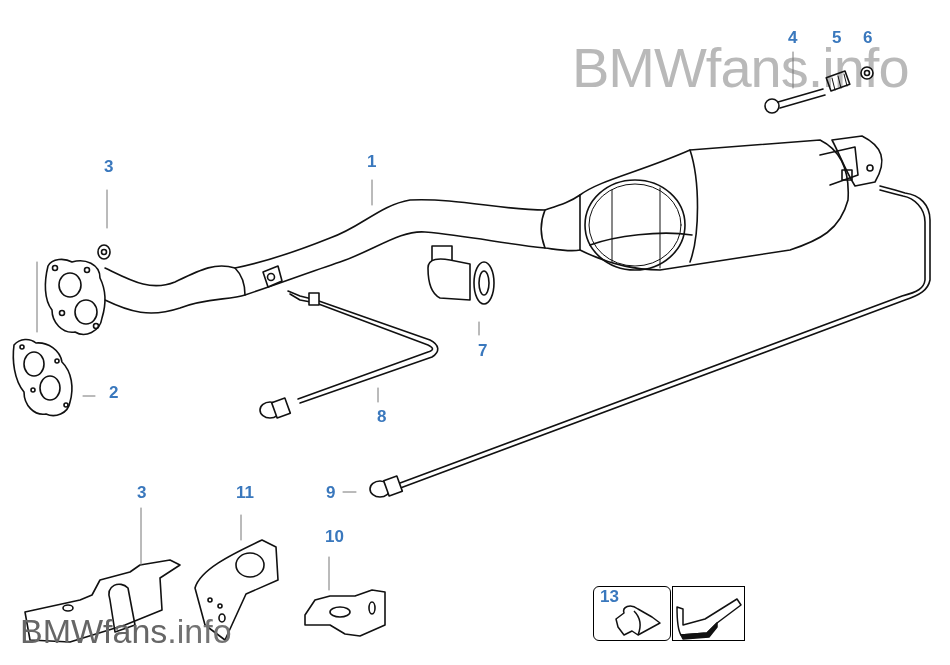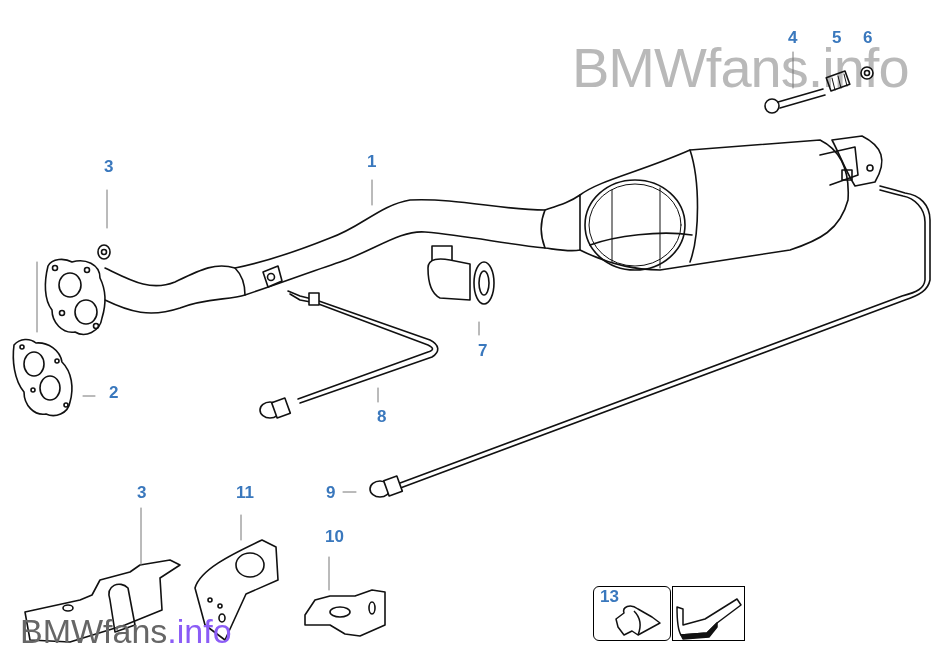--- a/index.html
+++ b/index.html
@@ -12,21 +12,21 @@
   }
   .art .fill-w { fill: #fff; }
   .art .thin { stroke-width: 1; }
   .art .leader { stroke: #777; stroke-width: 1; }
   .label { position: absolute; color: #3a78bd; font-weight: bold; font-size: 17px;
            font-family: "Liberation Sans", sans-serif; cursor: pointer; line-height: 1; }
   .wm-top { position: absolute; left: 572px; top: 40px; font-size: 56px; color: #b9b9b9;
             letter-spacing: -1px; font-family: "Liberation Sans", sans-serif; line-height: 1; }
   .wm-bot { position: absolute; left: 20px; top: 614px; font-size: 34px; color: #666;
             font-family: "Liberation Sans", sans-serif; line-height: 1; }
-  .wm-bot .suffix { color: #8b5cf6; }
+  .wm-bot .suffix { color: #737373; }
   .thumbs { position: absolute; left: 558px; top: 586px; height: 51px; display: flex; padding-left: 35px; }
   .thumb { position: relative; width: 76px; height: 53px; border: 1px solid #000;
            border-radius: 6px; margin-right: 1px; background: #fff; cursor: pointer; }
   .thumb.arrow { border-radius: 0; width: 71px; }
   .thumb .num { position: absolute; left: 6px; top: 0px; color: #3a78bd; font-weight: bold;
                 font-size: 17px; }
   .thumb svg { position: absolute; left: 0; top: 0; }
   .thumb svg path, .thumb svg ellipse, .thumb svg rect, .thumb svg polygon {
     fill: none; stroke: #111; stroke-width: 1.5; stroke-linejoin: round;
   }

